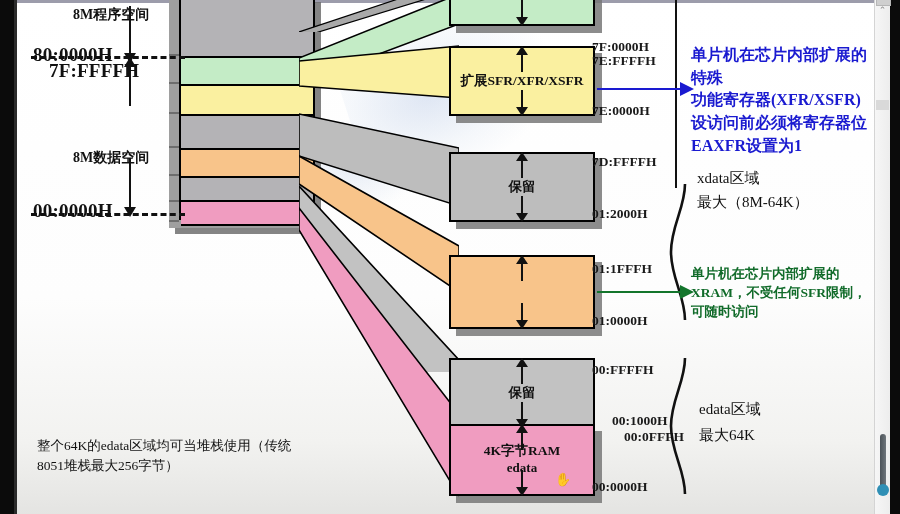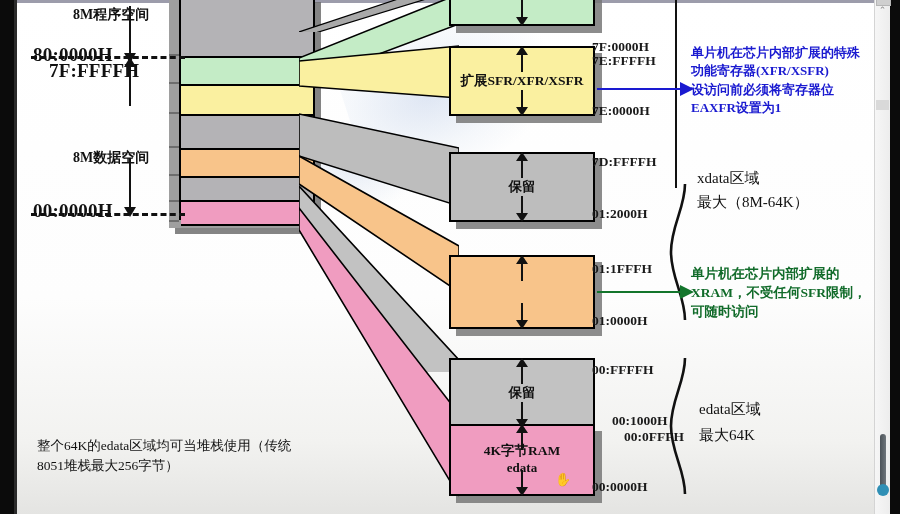--- a/index.html
+++ b/index.html
@@ -98,21 +98,21 @@
   
   .vline{position:absolute;width:2px;background:#111;}
 
   
   .brace{position:absolute;}
   .brace svg{display:block;}
 
   
   .note{position:absolute;white-space:pre-line;}
   .note.red{color:#cc1111;font-weight:700;font-size:13.5px;line-height:1.45;}
-  .note.blue{color:#1a1ad0;font-weight:700;font-size:13px;line-height:1.42;}
+  .note.blue{color:#1a1ad0;font-weight:700;font-size:16px;line-height:1.42;}
   .note.green{color:#116b2a;font-weight:700;font-size:13.5px;line-height:1.42;}
   .note.plain{color:#111;font-size:15px;line-height:1.45;font-weight:400;}
   .note.body{color:#111;font-size:13.5px;line-height:1.5;font-weight:400;}
 
   
   .conn{position:absolute;height:2px;}
   .conn:after{
     content:"";position:absolute;right:-13px;top:-6px;width:0;height:0;
     border-top:7px solid transparent;border-bottom:7px solid transparent;
   }

